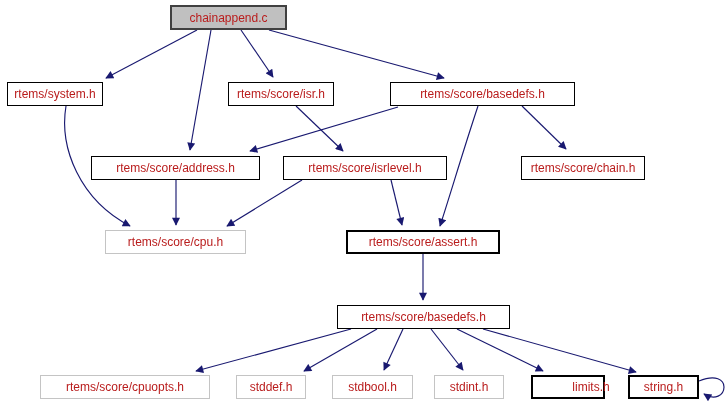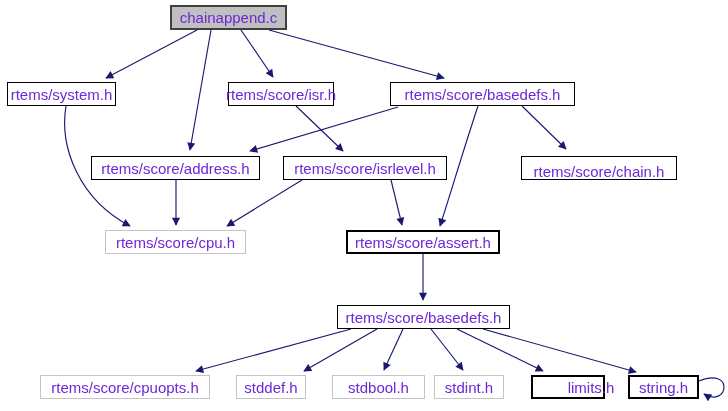--- a/index.html
+++ b/index.html
@@ -1,21 +1,21 @@
 <!DOCTYPE html>
 <html><head>
 <meta charset="utf-8">
 <style>
   html,body{margin:0;padding:0;background:#ffffff;}
   .graph{position:relative;width:728px;height:411px;background:#ffffff;
          font-family:"Liberation Sans", sans-serif;overflow:hidden;}
   .graph svg{position:absolute;left:0;top:0;}
   .node{position:absolute;box-sizing:border-box;border:1px solid #000000;
         background:#ffffff;display:flex;align-items:center;justify-content:center;
-        font-size:15px;color:#6d28d9;white-space:nowrap;line-height:1;}
+        font-size:12px;color:#b91c1c;white-space:nowrap;line-height:1;}
   .node.current{background:#c0c0c0;border:2px solid #404040;}
   .node.external{border-color:#c4c4c4;}
   .node.bold{border-width:2px;}
 </style>
 </head>
 <body>
 
 <div class="graph" id="graph">
     <svg width="728" height="411" viewBox="0 0 728 411">
       <defs>
@@ -40,54 +40,54 @@
       <path d="M377,329 L304,371" fill="none" stroke="#191970" stroke-width="1.15" marker-end="url(#arrow)"></path>
       <path d="M403,329 L384,370" fill="none" stroke="#191970" stroke-width="1.15" marker-end="url(#arrow)"></path>
       <path d="M431,329 L463,370" fill="none" stroke="#191970" stroke-width="1.15" marker-end="url(#arrow)"></path>
       <path d="M457,329 L543,371" fill="none" stroke="#191970" stroke-width="1.15" marker-end="url(#arrow)"></path>
       <path d="M483,329 L636,372" fill="none" stroke="#191970" stroke-width="1.15" marker-end="url(#arrow)"></path>
       <path d="M699,381 C716,374 724,380 724,387 C724,395 715,401 704,394" fill="none" stroke="#191970" stroke-width="1.15" marker-end="url(#arrow)"></path>
     </svg>
     <div class="node current" style="left: 170px; top: 5px; width: 117px; height: 25px;">
       <span>chainappend.c</span>
     </div>
-    <div class="node documented" style="left: 7px; top: 82px; width: 109px; height: 24px;">
+    <div class="node documented" style="left: 7px; top: 82px; width: 96px; height: 24px;">
       <span>rtems/system.h</span>
     </div>
     <div class="node documented" style="left: 228px; top: 82px; width: 106px; height: 24px;">
       <span>rtems/score/isr.h</span>
     </div>
     <div class="node documented" style="left: 390px; top: 82px; width: 185px; height: 24px;">
       <span>rtems/score/basedefs.h</span>
     </div>
     <div class="node documented" style="left: 91px; top: 156px; width: 169px; height: 24px;">
       <span>rtems/score/address.h</span>
     </div>
     <div class="node documented" style="left: 283px; top: 156px; width: 164px; height: 24px;">
       <span>rtems/score/isrlevel.h</span>
     </div>
-    <div class="node documented" style="left: 521px; top: 156px; width: 156px; height: 24px; align-items: flex-end;">
+    <div class="node documented" style="left: 521px; top: 156px; width: 124px; height: 24px;">
       <span>rtems/score/chain.h</span>
     </div>
     <div class="node external" style="left: 105px; top: 230px; width: 141px; height: 24px;">
       <span>rtems/score/cpu.h</span>
     </div>
     <div class="node bold" style="left: 346px; top: 230px; width: 154px; height: 24px;">
       <span>rtems/score/assert.h</span>
     </div>
     <div class="node documented" style="left: 337px; top: 305px; width: 173px; height: 24px;">
       <span>rtems/score/basedefs.h</span>
     </div>
     <div class="node external" style="left: 40px; top: 375px; width: 170px; height: 24px;">
       <span>rtems/score/cpuopts.h</span>
     </div>
     <div class="node external" style="left: 236px; top: 375px; width: 70px; height: 24px;">
       <span>stddef.h</span>
     </div>
-    <div class="node external" style="left: 332px; top: 375px; width: 93px; height: 24px;">
+    <div class="node external" style="left: 332px; top: 375px; width: 81px; height: 24px;">
       <span>stdbool.h</span>
     </div>
     <div class="node external" style="left: 434px; top: 375px; width: 70px; height: 24px;">
       <span>stdint.h</span>
     </div>
     <div class="node bold" style="left: 531px; top: 375px; width: 74px; height: 24px; padding-left: 46px;">
       <span>limits.h</span>
     </div>
     <div class="node bold" style="left: 628px; top: 375px; width: 71px; height: 24px;">
       <span>string.h</span>

